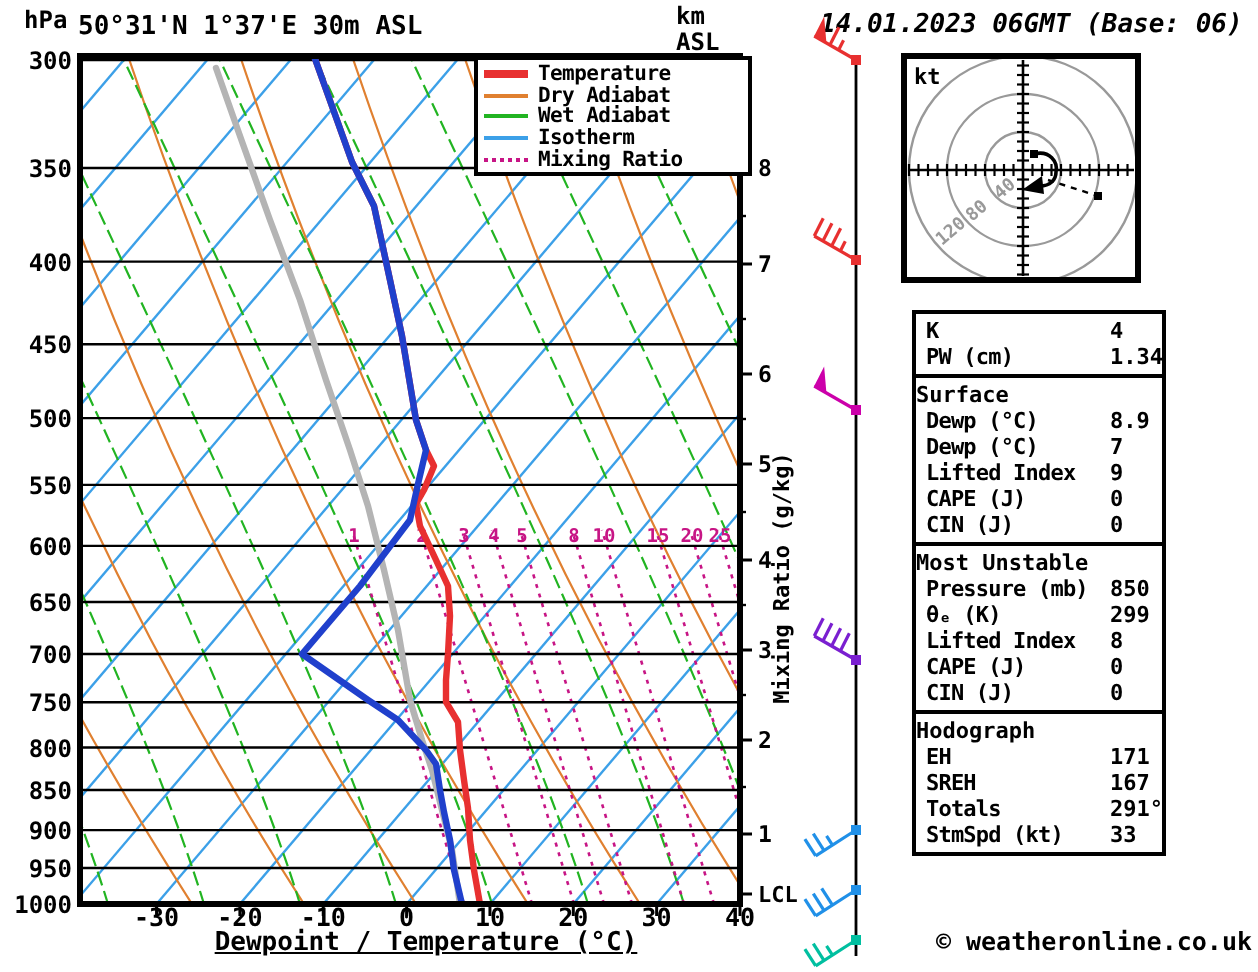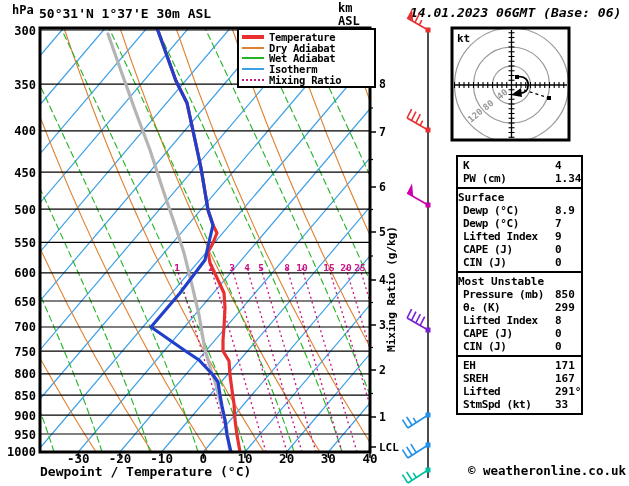--- a/index.html
+++ b/index.html
@@ -4,21 +4,21 @@
 <style>
   html,body{margin:0;padding:0;background:#fff;}
   .wrap{position:relative;width:629px;height:486px;background:#fff;overflow:hidden;
         font-family:"DejaVu Sans Mono",monospace;font-weight:bold;color:#000;}
   .abs{position:absolute;white-space:nowrap;}
   #skewt{position:absolute;left:0;top:0;z-index:1;}
   .t-hpa{left:12px;top:3px;font-size:12px;}
   .t-title{left:39px;top:6px;font-size:13px;}
   .t-kmasl{left:338px;top:2px;font-size:12px;line-height:13px;}
   .t-date{left:410px;top:5px;font-size:13px;font-style:italic;}
-  .t-xlabel{left:40px;top:464px;width:346px;font-size:13px;z-index:2;}
+  .t-xlabel{left:40px;top:464px;width:346px;text-align:center;font-size:13px;z-index:2;text-decoration:underline;}
   .t-copy{right:3px;top:463px;font-size:12.5px;z-index:2;text-align:center;}
   .t-mix{left:391px;top:289px;font-size:11px;transform:translate(-50%,-50%) rotate(-90deg);z-index:2;}
   .legend{left:237px;top:28px;width:135px;background:#fff;border:2px solid #000;
           z-index:3;padding:2px 0 1px 0;}
   .legend-row{display:flex;align-items:center;height:10.6px;}
   .swatch{width:22px;margin:0 5px 0 3px;flex:none;}
   .sw-thick{height:4px;}
   .sw-thin{height:2px;}
   .sw-dotted{height:0;border-top:2px dotted;}
   .legend-label{font-size:10.5px;letter-spacing:-0.3px;}
@@ -401,30 +401,31 @@
         <div class="prow">
           <span class="plabel">CAPE (J)</span>
           <span class="pval">0</span>
         </div>
         <div class="prow">
           <span class="plabel">CIN (J)</span>
           <span class="pval">0</span>
         </div>
       </div>
       <div class="panel-box">
+        <div class="panel-title">Hodograph</div>
         <div class="prow">
           <span class="plabel">EH</span>
           <span class="pval">171</span>
         </div>
         <div class="prow">
           <span class="plabel">SREH</span>
           <span class="pval">167</span>
         </div>
         <div class="prow">
-          <span class="plabel">Lifted</span>
+          <span class="plabel">Totals</span>
           <span class="pval">291°</span>
         </div>
         <div class="prow">
           <span class="plabel">StmSpd (kt)</span>
           <span class="pval">33</span>
         </div>
       </div>
     </div>
 
   <div class="abs t-copy">© weatheronline.co.uk</div>

